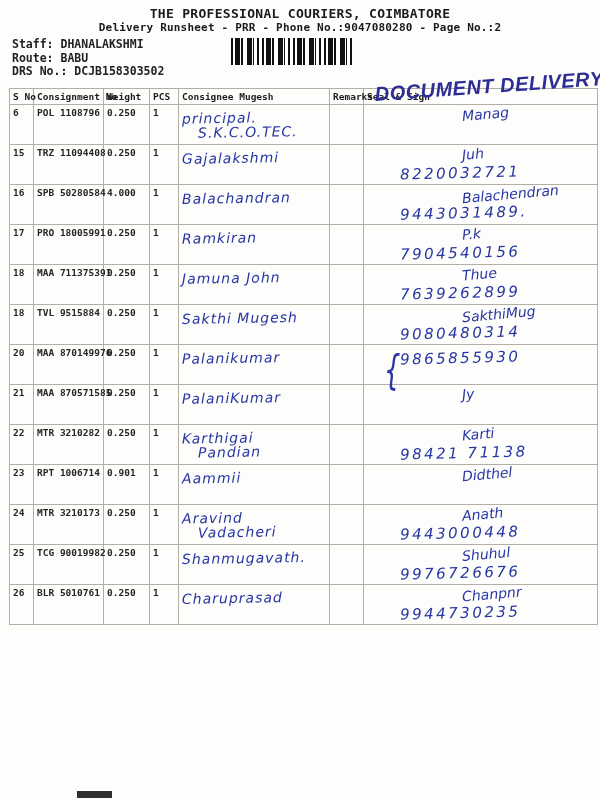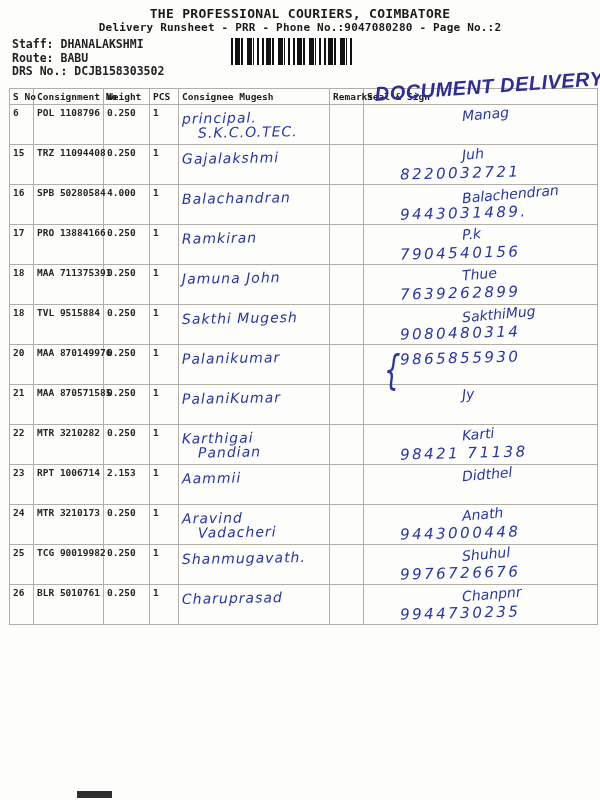--- a/index.html
+++ b/index.html
@@ -144,21 +144,21 @@
       <td></td>
       <td class="sign ink" style="color: rgb(40, 54, 163);">
         <span class="flourish hw" style="color: rgb(40, 54, 163);"></span>
         <div class="sign-name hw" style="color: rgb(40, 54, 163);">Balachendran</div>
         <div class="sign-phone hw" style="color: rgb(40, 54, 163);">9443031489.</div>
       </td>
     </tr>
 
     <tr>
       <td>17</td>
-      <td>PRO 13884166</td>
+      <td>PRO 18005991</td>
       <td>0.250</td>
       <td>1</td>
       <td class="consignee ink" style="color: rgb(40, 54, 163);">
             <div class="hw hw-line hw-line-0" style="color: rgb(40, 54, 163);">Ramkiran</div>
           </td>
       <td></td>
       <td class="sign ink" style="color: rgb(40, 54, 163);">
         <span class="flourish hw" style="color: rgb(40, 54, 163);"></span>
         <div class="sign-name hw" style="color: rgb(40, 54, 163);">P.k</div>
         <div class="sign-phone hw" style="color: rgb(40, 54, 163);">7904540156</div>
@@ -242,21 +242,21 @@
       <td class="sign ink" style="color: rgb(40, 54, 163);">
         <span class="flourish hw" style="color: rgb(40, 54, 163);"></span>
         <div class="sign-name hw" style="color: rgb(40, 54, 163);">Karti</div>
         <div class="sign-phone hw" style="color: rgb(40, 54, 163);">98421 71138</div>
       </td>
     </tr>
 
     <tr>
       <td>23</td>
       <td>RPT 1006714</td>
-      <td>2.153</td>
+      <td>0.901</td>
       <td>1</td>
       <td class="consignee ink" style="color: rgb(40, 54, 163);">
             <div class="hw hw-line hw-line-0" style="color: rgb(40, 54, 163);">Aammii</div>
           </td>
       <td></td>
       <td class="sign ink" style="color: rgb(40, 54, 163);">
         <span class="flourish hw" style="color: rgb(40, 54, 163);"></span>
         <div class="sign-name hw" style="color: rgb(40, 54, 163);">Didthel</div>
         <div class="sign-phone hw" style="color: rgb(40, 54, 163);"></div>
       </td>

